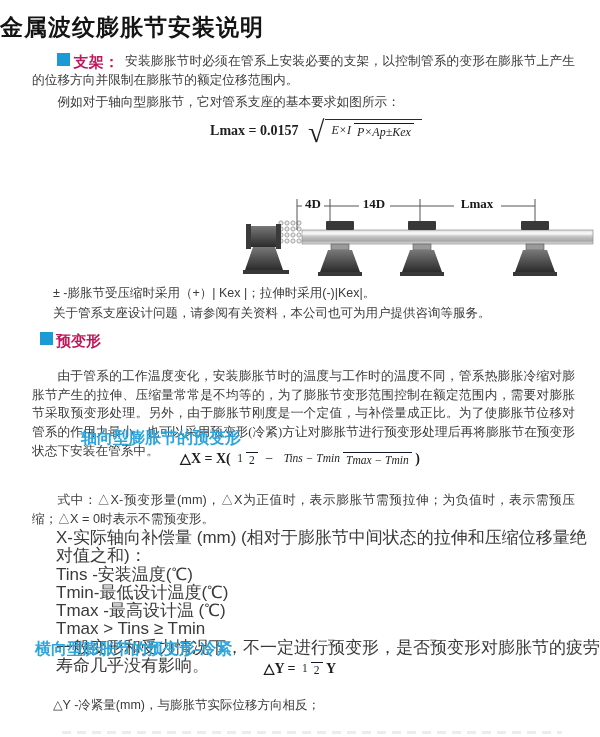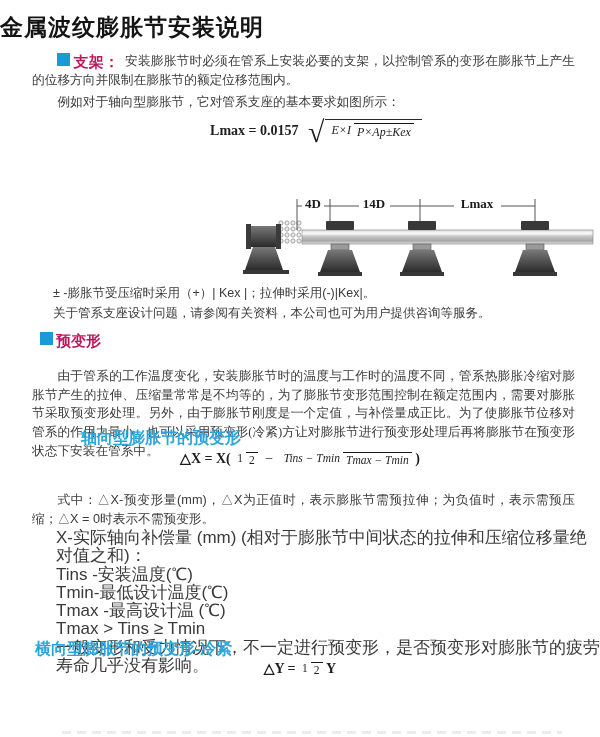--- a/index.html
+++ b/index.html
@@ -194,16 +194,17 @@
 
   <div class="abs formula f3">
     <span class="f-lhs">△Y =</span>
     <span class="frac">
       <span class="num">1</span>
       <span class="den">2</span>
     </span>
     <span class="f-rhs">Y</span>
   </div>
 
+  <div class="abs note-line lateral-line">△Y -冷紧量(mm)，与膨胀节实际位移方向相反；</div>
 
   <div class="abs cutoff"></div>
 
 </div>
 
 </body></html>

